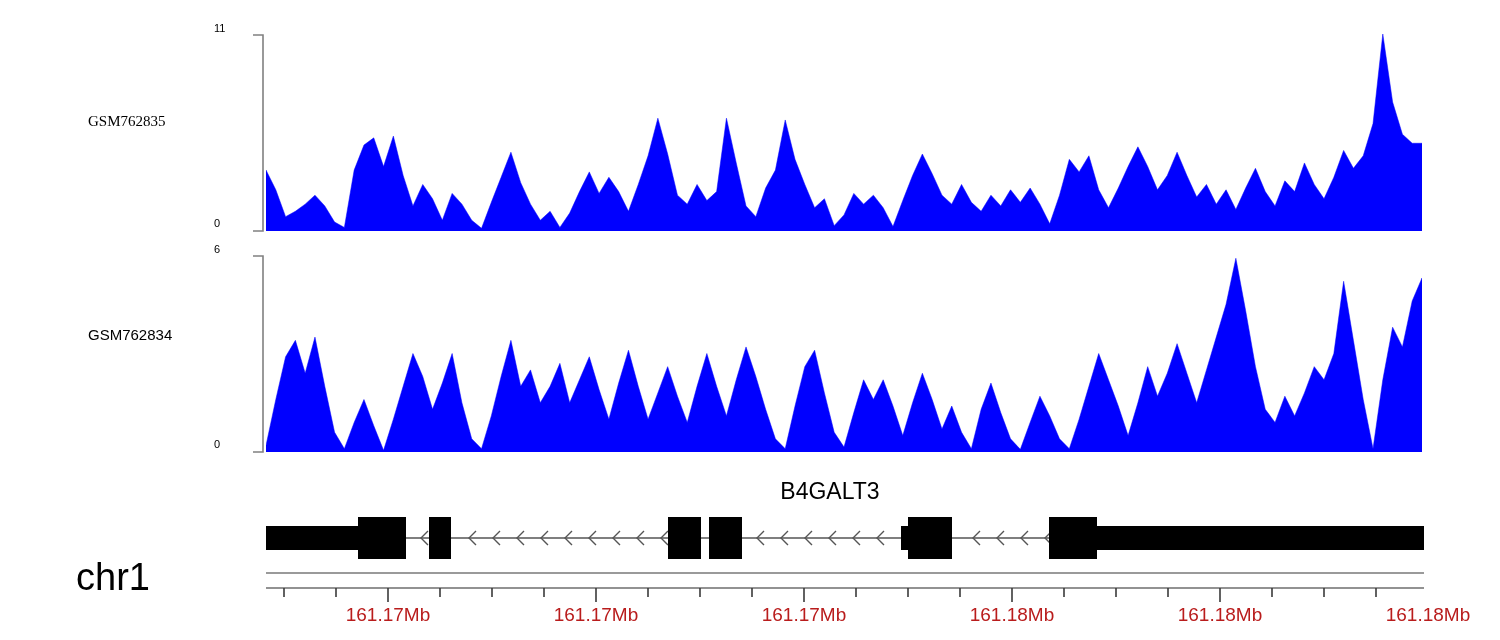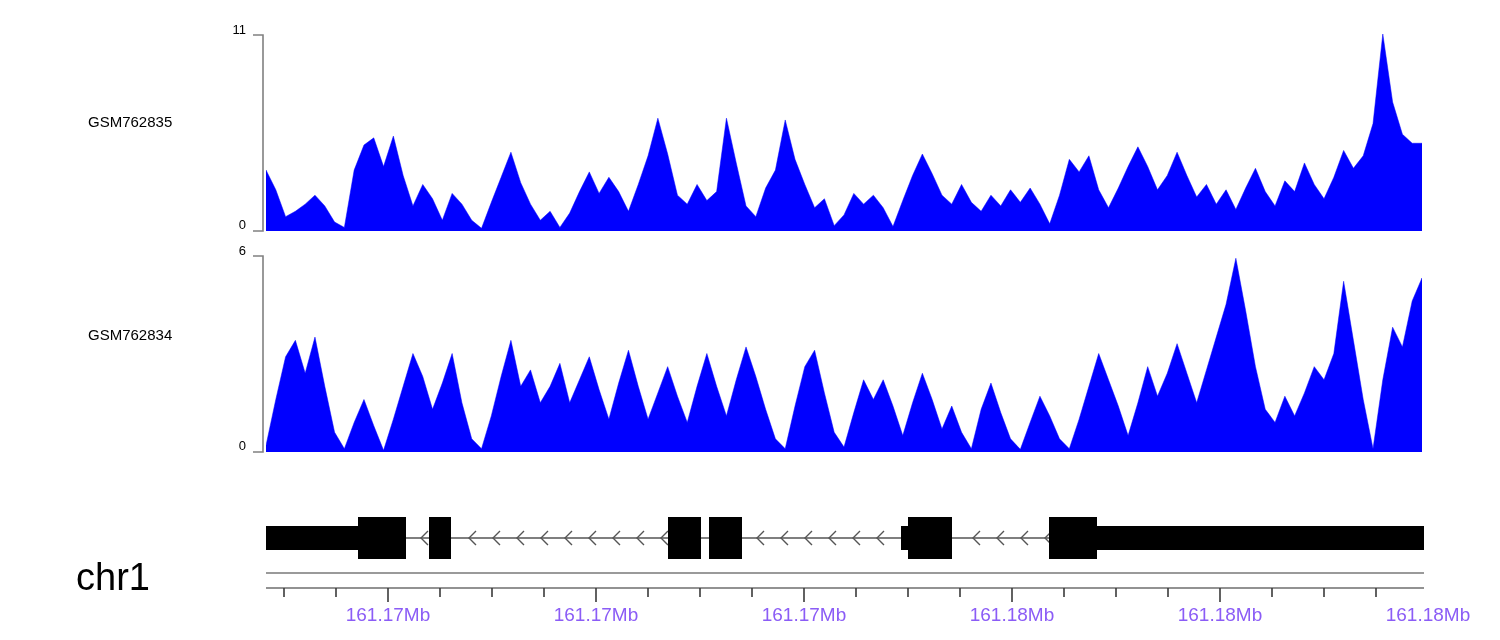--- a/index.html
+++ b/index.html
@@ -2,49 +2,49 @@
 <html><head>
 <meta charset="utf-8">
 <style>
   html,body{margin:0;padding:0;background:#ffffff;}
   body{width:1500px;height:640px;position:relative;overflow:hidden;
        font-family:"Liberation Sans","DejaVu Sans",sans-serif;color:#000;}
 
   .stage{position:absolute;left:0;top:0;width:1500px;height:640px;}
   .track-label{position:absolute;font-size:15px;color:#000;
                white-space:nowrap;text-align:left;}
-  .axis-num{position:absolute;font-size:13px;color:#000;
-            text-align:right;white-space:nowrap;}
+  .axis-num{position:absolute;font-size:11px;color:#000;
+            text-align:left;white-space:nowrap;}
   .plot{position:absolute;overflow:visible;}
   .plot svg{display:block;}
 
   
   .bracket{position:absolute;}
   .bracket svg{display:block;}
 
   
   .gene-name{position:absolute;font-size:23px;color:#000;
              white-space:nowrap;text-align:center;}
   .gene-svg{position:absolute;}
   .gene-svg svg{display:block;}
 
   
   .ruler{position:absolute;}
   .ruler svg{display:block;}
-  .tick-label{position:absolute;font-size:19px;color:#8b5cf6;
+  .tick-label{position:absolute;font-size:19px;color:#b91c1c;
               white-space:nowrap;text-align:center;}
 
   .chrom-label{position:absolute;font-size:38px;color:#000;white-space:nowrap;}
 </style>
 </head>
 <body>
 
 <div class="stage">
 
-  <div class="track-label" style="left:88px;top:113px;">GSM762835</div>
+  <div class="track-label" style="left:88px;top:113px;font-family:Liberation Serif, serif;">GSM762835</div>
 
   <div class="axis-num" style="left:214px;top:22px;width:32px;">11</div>
   <div class="axis-num" style="left:214px;top:217px;width:32px;">0</div>
 
   <div class="bracket" style="left:252px;top:32px;">
     <svg width="14" height="202" viewBox="0 0 14 202">
       <path d="M1 3 H11 V199 H1" fill="none" stroke="#808080" stroke-width="1.6"></path>
     </svg>
   </div>
 
@@ -64,20 +64,21 @@
       <path d="M1 3 H11 V199 H1" fill="none" stroke="#808080" stroke-width="1.6"></path>
     </svg>
   </div>
 
   <div class="plot" id="plot2" style="left:266px;top:255px;">
     <svg id="svg2" width="1156" height="197" viewBox="0 0 1156 197" preserveAspectRatio="none">
         <path d="M0,197 L0.00,190.43 L9.80,144.47 L19.59,101.78 L29.39,85.37 L39.19,118.20 L48.98,82.08 L58.78,131.33 L68.58,177.30 L78.37,193.72 L88.17,167.45 L97.97,144.47 L107.76,170.73 L117.56,195.36 L127.36,164.17 L137.15,131.33 L146.95,98.50 L156.75,121.48 L166.54,154.32 L176.34,128.05 L186.14,98.50 L195.93,147.75 L205.73,183.87 L215.53,193.72 L225.32,160.88 L235.12,121.48 L244.92,85.37 L254.71,131.33 L264.51,114.92 L274.31,147.75 L284.10,131.33 L293.90,108.35 L303.69,147.75 L313.49,124.77 L323.29,101.78 L333.08,134.62 L342.88,164.17 L352.68,128.05 L362.47,95.22 L372.27,131.33 L382.07,164.17 L391.86,137.90 L401.66,111.63 L411.46,141.18 L421.25,167.45 L431.05,131.33 L440.85,98.50 L450.64,131.33 L460.44,160.88 L470.24,124.77 L480.03,91.93 L489.83,121.48 L499.63,154.32 L509.42,183.87 L519.22,193.72 L529.02,151.03 L538.81,111.63 L548.61,95.22 L558.41,137.90 L568.20,177.30 L578.00,192.07 L587.80,157.60 L597.59,124.77 L607.39,144.47 L617.19,124.77 L626.98,151.03 L636.78,180.58 L646.58,147.75 L656.37,118.20 L666.17,144.47 L675.97,174.02 L685.76,151.03 L695.56,177.30 L705.36,193.72 L715.15,154.32 L724.95,128.05 L734.75,157.60 L744.54,183.87 L754.34,194.37 L764.14,167.45 L773.93,141.18 L783.73,160.88 L793.53,183.87 L803.32,193.72 L813.12,164.17 L822.92,131.33 L832.71,98.50 L842.51,124.77 L852.31,151.03 L862.10,180.58 L871.90,147.75 L881.69,111.63 L891.49,141.18 L901.29,118.20 L911.08,88.65 L920.88,118.20 L930.68,147.75 L940.47,114.92 L950.27,82.08 L960.07,49.25 L969.86,3.28 L979.66,55.82 L989.46,111.63 L999.25,154.32 L1009.05,167.45 L1018.85,141.18 L1028.64,160.88 L1038.44,137.90 L1048.24,111.63 L1058.03,124.77 L1067.83,98.50 L1077.63,26.27 L1087.42,85.37 L1097.22,144.47 L1107.02,193.72 L1116.81,124.77 L1126.61,72.23 L1136.41,91.93 L1146.20,45.97 L1156.00,22.98 L1156,197 Z" fill="#0000FF" stroke="#0000FF" stroke-width="0.5"></path>
       </svg>
   </div>
 
+  <div class="gene-name" style="left:730px;top:478px;width:200px;">B4GALT3</div>
 
   <div class="gene-svg" style="left:260px;top:512px;">
     <svg id="genesvg" width="1172" height="52" viewBox="0 0 1172 52">
         <line x1="6" y1="26" x2="1164" y2="26" stroke="#555555" stroke-width="1.4"></line>
         <path d="M168,19 L161,26 L168,33" fill="none" stroke="#555555" stroke-width="1.4"></path>
         <path d="M216,19 L209,26 L216,33" fill="none" stroke="#555555" stroke-width="1.4"></path>
         <path d="M240,19 L233,26 L240,33" fill="none" stroke="#555555" stroke-width="1.4"></path>
         <path d="M264,19 L257,26 L264,33" fill="none" stroke="#555555" stroke-width="1.4"></path>
         <path d="M288,19 L281,26 L288,33" fill="none" stroke="#555555" stroke-width="1.4"></path>
         <path d="M312,19 L305,26 L312,33" fill="none" stroke="#555555" stroke-width="1.4"></path>

